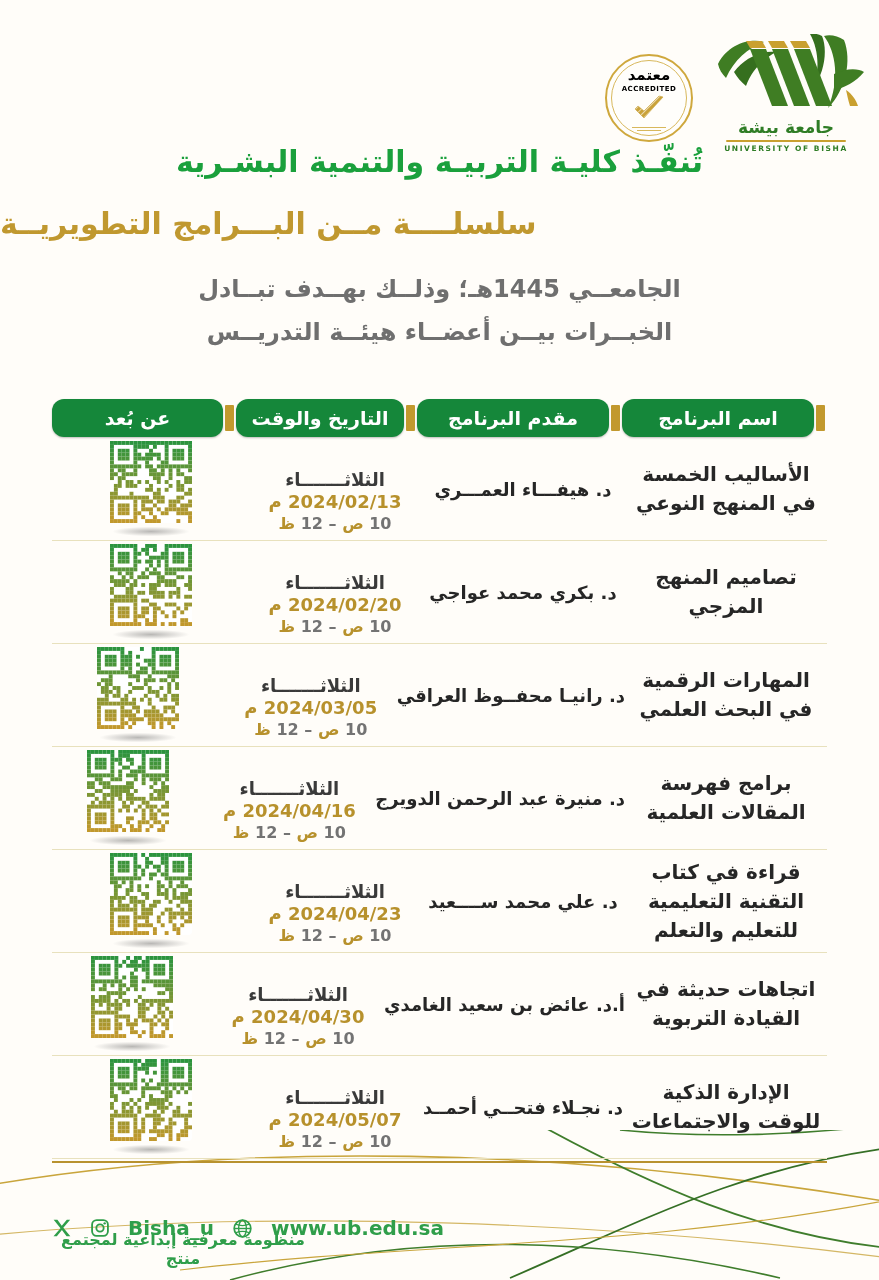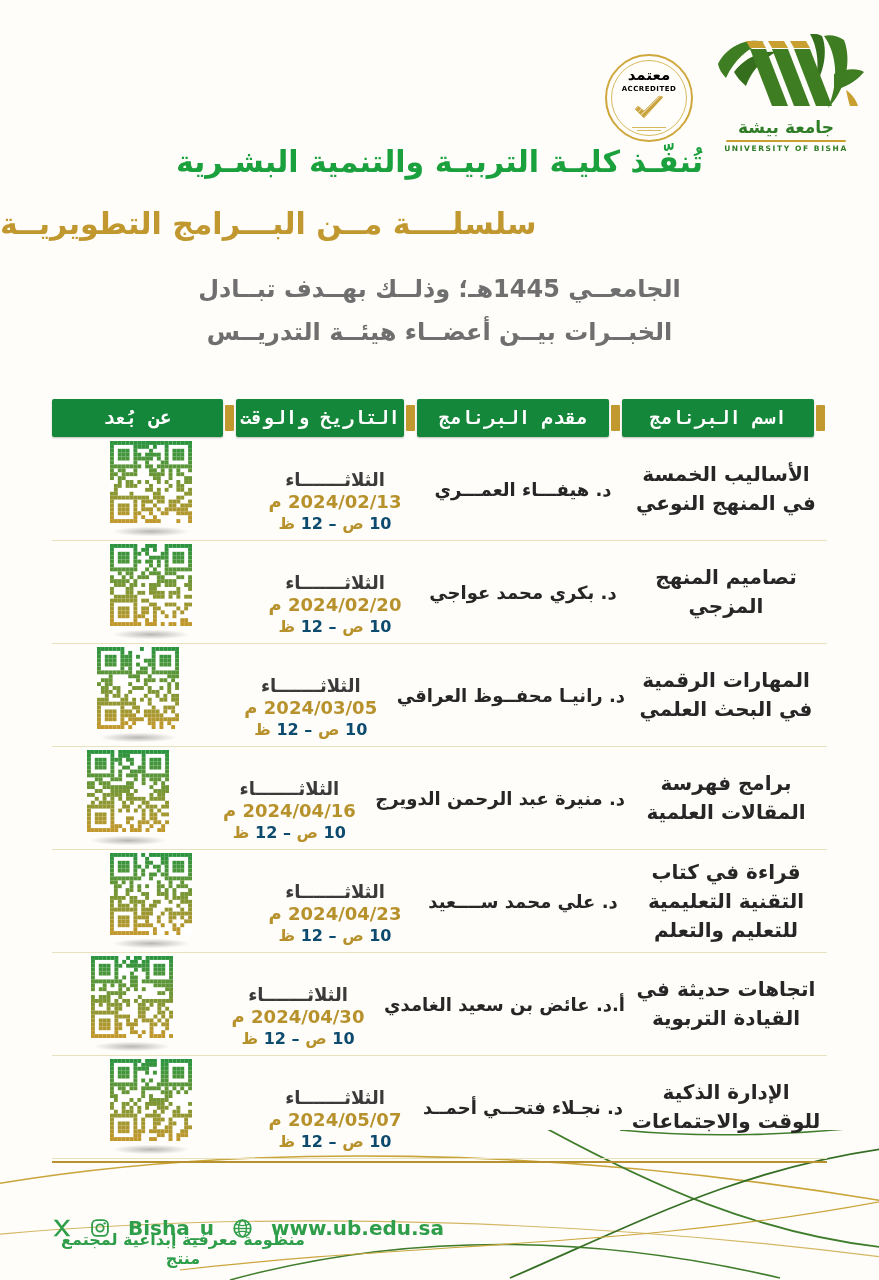--- a/index.html
+++ b/index.html
@@ -45,42 +45,42 @@
     position:absolute; top:268px; left:110px; right:110px; text-align:center;
     color:#6f6f6f; font-size:24px; line-height:43px; font-weight:bold;
   }
 
   
   .table { position:absolute; top:398px; right:52px; left:52px; }
   .thead { display:flex; align-items:center; height:40px; }
   .th {
     background:#15873a; color:#fff; font-weight:bold; font-size:19px;
     height:38px; display:flex; align-items:center; justify-content:center;
-    border-radius:2px; box-shadow:0 1px 2px rgba(0,0,0,.25);font-family:Liberation Mono, monospace;
+    border-radius:12px; box-shadow:0 1px 2px rgba(0,0,0,.25);
   }
   .th.name { flex:0 0 192px; }
   .th.presenter { flex:0 0 192px; }
   .th.datetime { flex:0 0 168px; }
   .th.remote { flex:1 1 auto; }
   .conn { flex:0 0 9px; height:26px; background:#c2992e; margin:0 2px; border-radius:1px; }
 
   .row {
     display:flex; align-items:center; height:103px;
     border-bottom:1px solid #e8e1bd;
   }
   .row:last-of-type { border-bottom:none; }
   .endline { height:2px; background:#b8922f; margin-top:2px; }
 
   .c-name  { flex:0 0 202px; text-align:center; color:#262626; font-weight:bold; font-size:20px; line-height:1.45; padding:0 4px; }
   .c-presenter { flex:0 0 204px; text-align:center; color:#262626; font-weight:bold; font-size:18px; white-space:nowrap; }
   .c-datetime { flex:0 0 172px; text-align:center;margin-top:24px; }
   .day  { color:#3a3a3a; font-weight:bold; font-size:18px; }
   .date { color:#b7912c; font-weight:bold; font-size:18px; margin-top:1px; }
   .time { font-size:16px; font-weight:bold; margin-top:2px; }
-  .time .num { color:#0c4a6e; }
+  .time .num { color:#737373; }
   .time .unit { color:#b7912c; }
   .c-qr { flex:1 1 auto; display:flex; flex-direction:column; align-items:center; }
   .qr { width:82px; height:82px; background:#fff; border-radius:4px; }
   .qr svg { display:block; width:82px; height:82px; }
   .qr-shadow { width:88px; height:11px; margin-top:3px;
     background:radial-gradient(ellipse at center, rgba(70,70,70,.38) 0%, rgba(0,0,0,0) 62%); }
 
   
   .deco { position:absolute; left:0; bottom:0; width:879px; height:150px; pointer-events:none; }
   .social-row {

